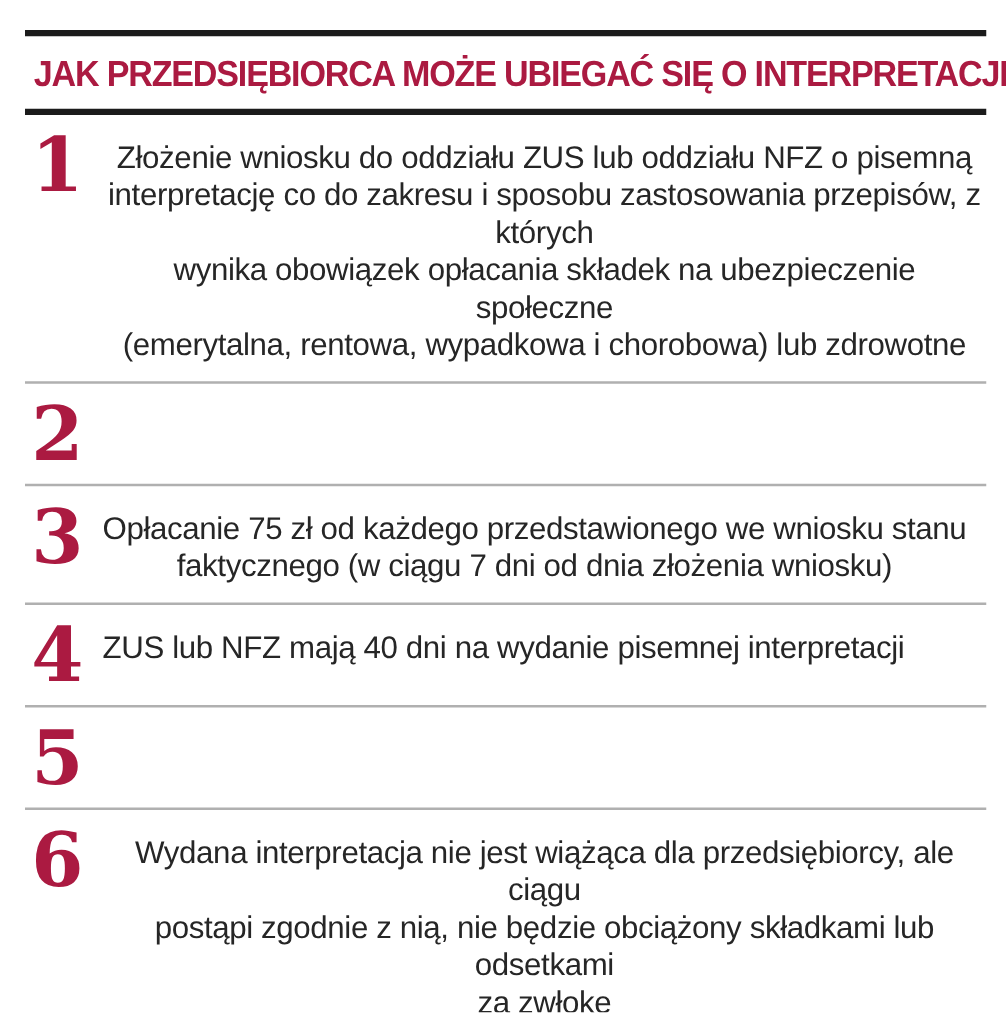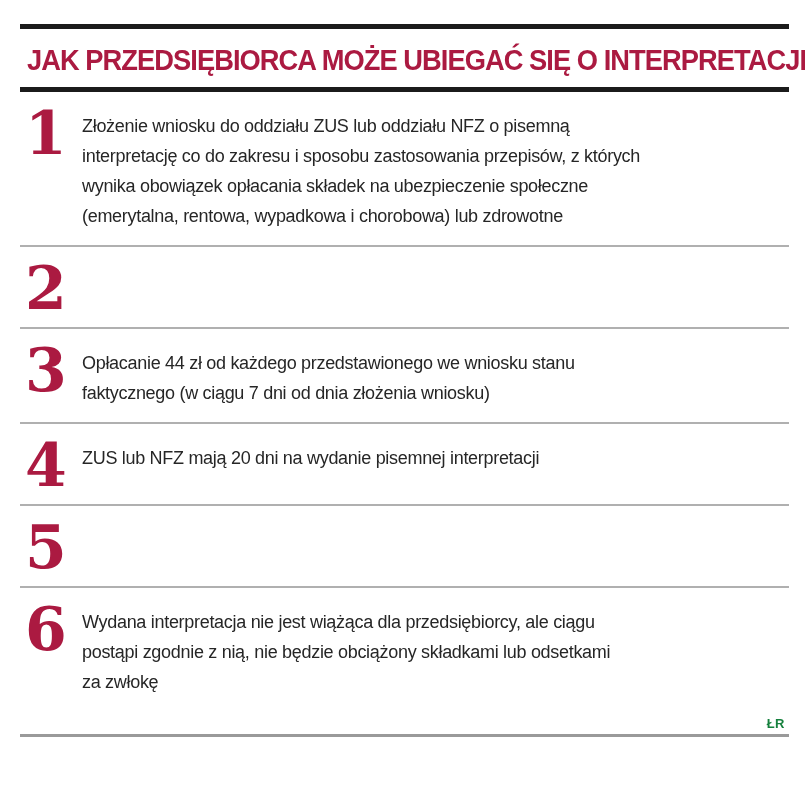--- a/index.html
+++ b/index.html
@@ -56,26 +56,27 @@
     padding-left: 5px;
     box-sizing: border-box;
     font-family: "DejaVu Serif", "Liberation Serif", serif;
     font-weight: bold;
     font-size: 60px;
     line-height: 50px;
     margin-top: -2px;
     color: #ab1a41;
   }
   .step-text {
-    font-size: 18px;
+    font-size: 25px;
     line-height: 30px;
     letter-spacing: -0.3px;
     color: #262626;
     white-space: pre-line;
     padding-top: 1px;
+    text-align: center;
   }
   .credit-row {
     text-align: right;
     padding: 3px 4px 4px 0;
     height: 16px;
   }
   .credit {
     font-size: 13px;
     font-weight: bold;
     letter-spacing: 0.5px;
@@ -110,27 +111,27 @@
 wynika obowiązek opłacania składek na ubezpieczenie społeczne
 (emerytalna, rentowa, wypadkowa i chorobowa) lub zdrowotne</div>
       </div>
 
       <div class="step">
         <div class="step-number">2</div>
       </div>
 
       <div class="step">
         <div class="step-number">3</div>
-        <div class="step-text">Opłacanie 44 zł od każdego przedstawionego we wniosku stanu
+        <div class="step-text">Opłacanie 75 zł od każdego przedstawionego we wniosku stanu
 faktycznego (w ciągu 7 dni od dnia złożenia wniosku)</div>
       </div>
 
       <div class="step">
         <div class="step-number">4</div>
-        <div class="step-text">ZUS lub NFZ mają 20 dni na wydanie pisemnej interpretacji</div>
+        <div class="step-text">ZUS lub NFZ mają 40 dni na wydanie pisemnej interpretacji</div>
       </div>
 
       <div class="step">
         <div class="step-number">5</div>
       </div>
 
       <div class="step">
         <div class="step-number">6</div>
         <div class="step-text">Wydana interpretacja nie jest wiążąca dla przedsiębiorcy, ale ciągu
 postąpi zgodnie z nią, nie będzie obciążony składkami lub odsetkami

